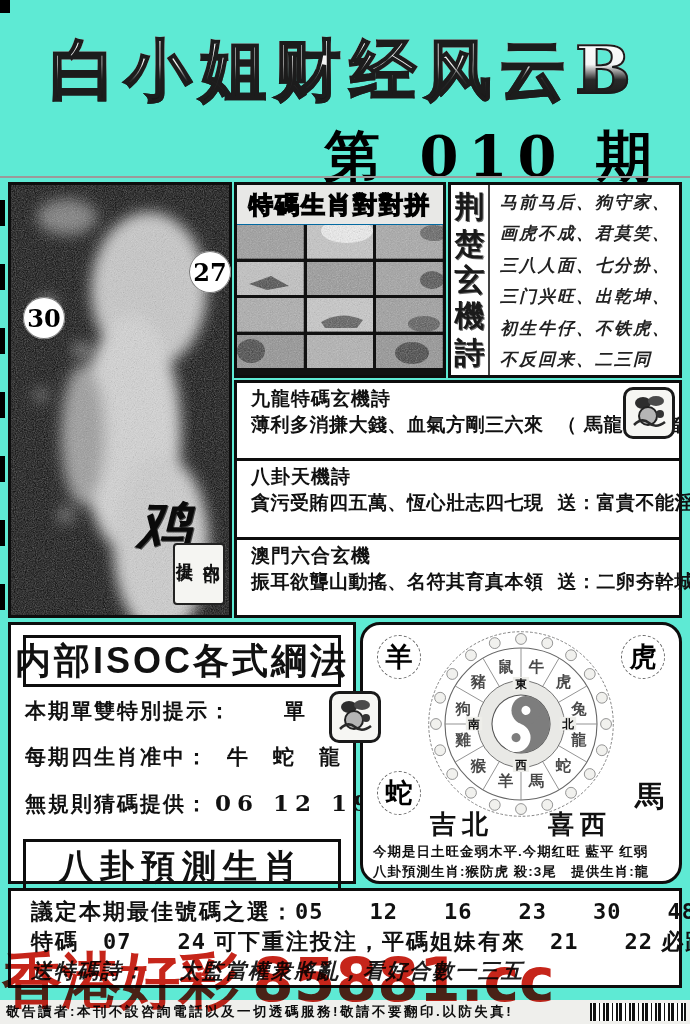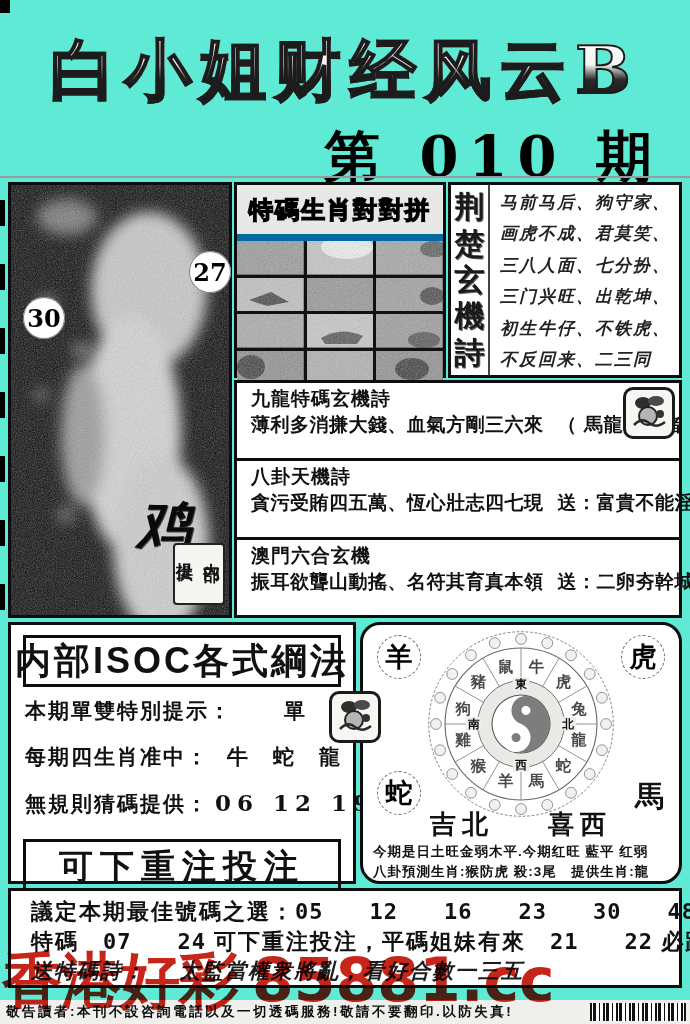--- a/index.html
+++ b/index.html
@@ -54,21 +54,21 @@
     display:flex; flex-direction:row-reverse; justify-content:center; gap:4px;
     padding-top:4px;
   }
   .provider-seal span {
     writing-mode:vertical-rl; font-size:17px; font-weight:700; color:#111;
     letter-spacing:3px; font-family:"DejaVu Serif", serif;
   }
   
   .puzzle-panel { left:234px; top:182px; width:212px; height:196px; background:#111; }
   .puzzle-header {
-    height:56px; background:#e8e8e6; border-bottom:7px solid #0369a1;
+    height:40px; background:#e8e8e6; border-bottom:1px solid #0369a1;
     display:flex; align-items:center; justify-content:center;
     font-size:24px; font-weight:900; letter-spacing:2px;
     color:#fff; -webkit-text-stroke:1.4px #000;
     font-family:"DejaVu Serif", serif; white-space:nowrap;
   }
   .puzzle-grid {
     display:grid; grid-template-columns:repeat(3,1fr); grid-template-rows:repeat(4,1fr);
     gap:3px; background:#111; height:143px; padding:0;
   }
   .puzzle-grid svg { display:block; width:100%; height:100%; }
@@ -306,21 +306,21 @@
     </div>
   </div>
 
   <div class="panel inner-box">
     <div class="ib-header">内部ISOC各式綱法</div>
     <div class="ib-rows">
       <div class="ib-row"><span>本期單雙特別提示：</span><span class="ib-value v1">單</span></div>
       <div class="ib-row"><span>每期四生肖准中：</span><span class="ib-value v2">牛　蛇　龍　羊</span></div>
       <div class="ib-row"><span>無規則猜碼提供：</span><span class="ib-value v3">06 12 19 37</span></div>
     </div>
-    <div class="ib-footer-header">可下重注投注</div>
+    <div class="ib-footer-header">八卦預測生肖</div>
     <div class="stamp stamp-boxedge">
       <svg width="42" height="42" viewBox="0 0 42 42">
           <ellipse cx="15" cy="11" rx="8" ry="6" fill="#2d2d2d"></ellipse>
           <ellipse cx="28" cy="9" rx="8" ry="5" fill="#4a4a4a"></ellipse>
           <circle cx="20" cy="24" r="9" fill="#b5b5b5" stroke="#222" stroke-width="2"></circle>
           <path d="M6 33 Q14 25 21 31 T37 30" stroke="#2a2a2a" stroke-width="2.5" fill="none"></path>
           <circle cx="32" cy="22" r="4" fill="#333"></circle>
         </svg>
     </div>
   </div>

